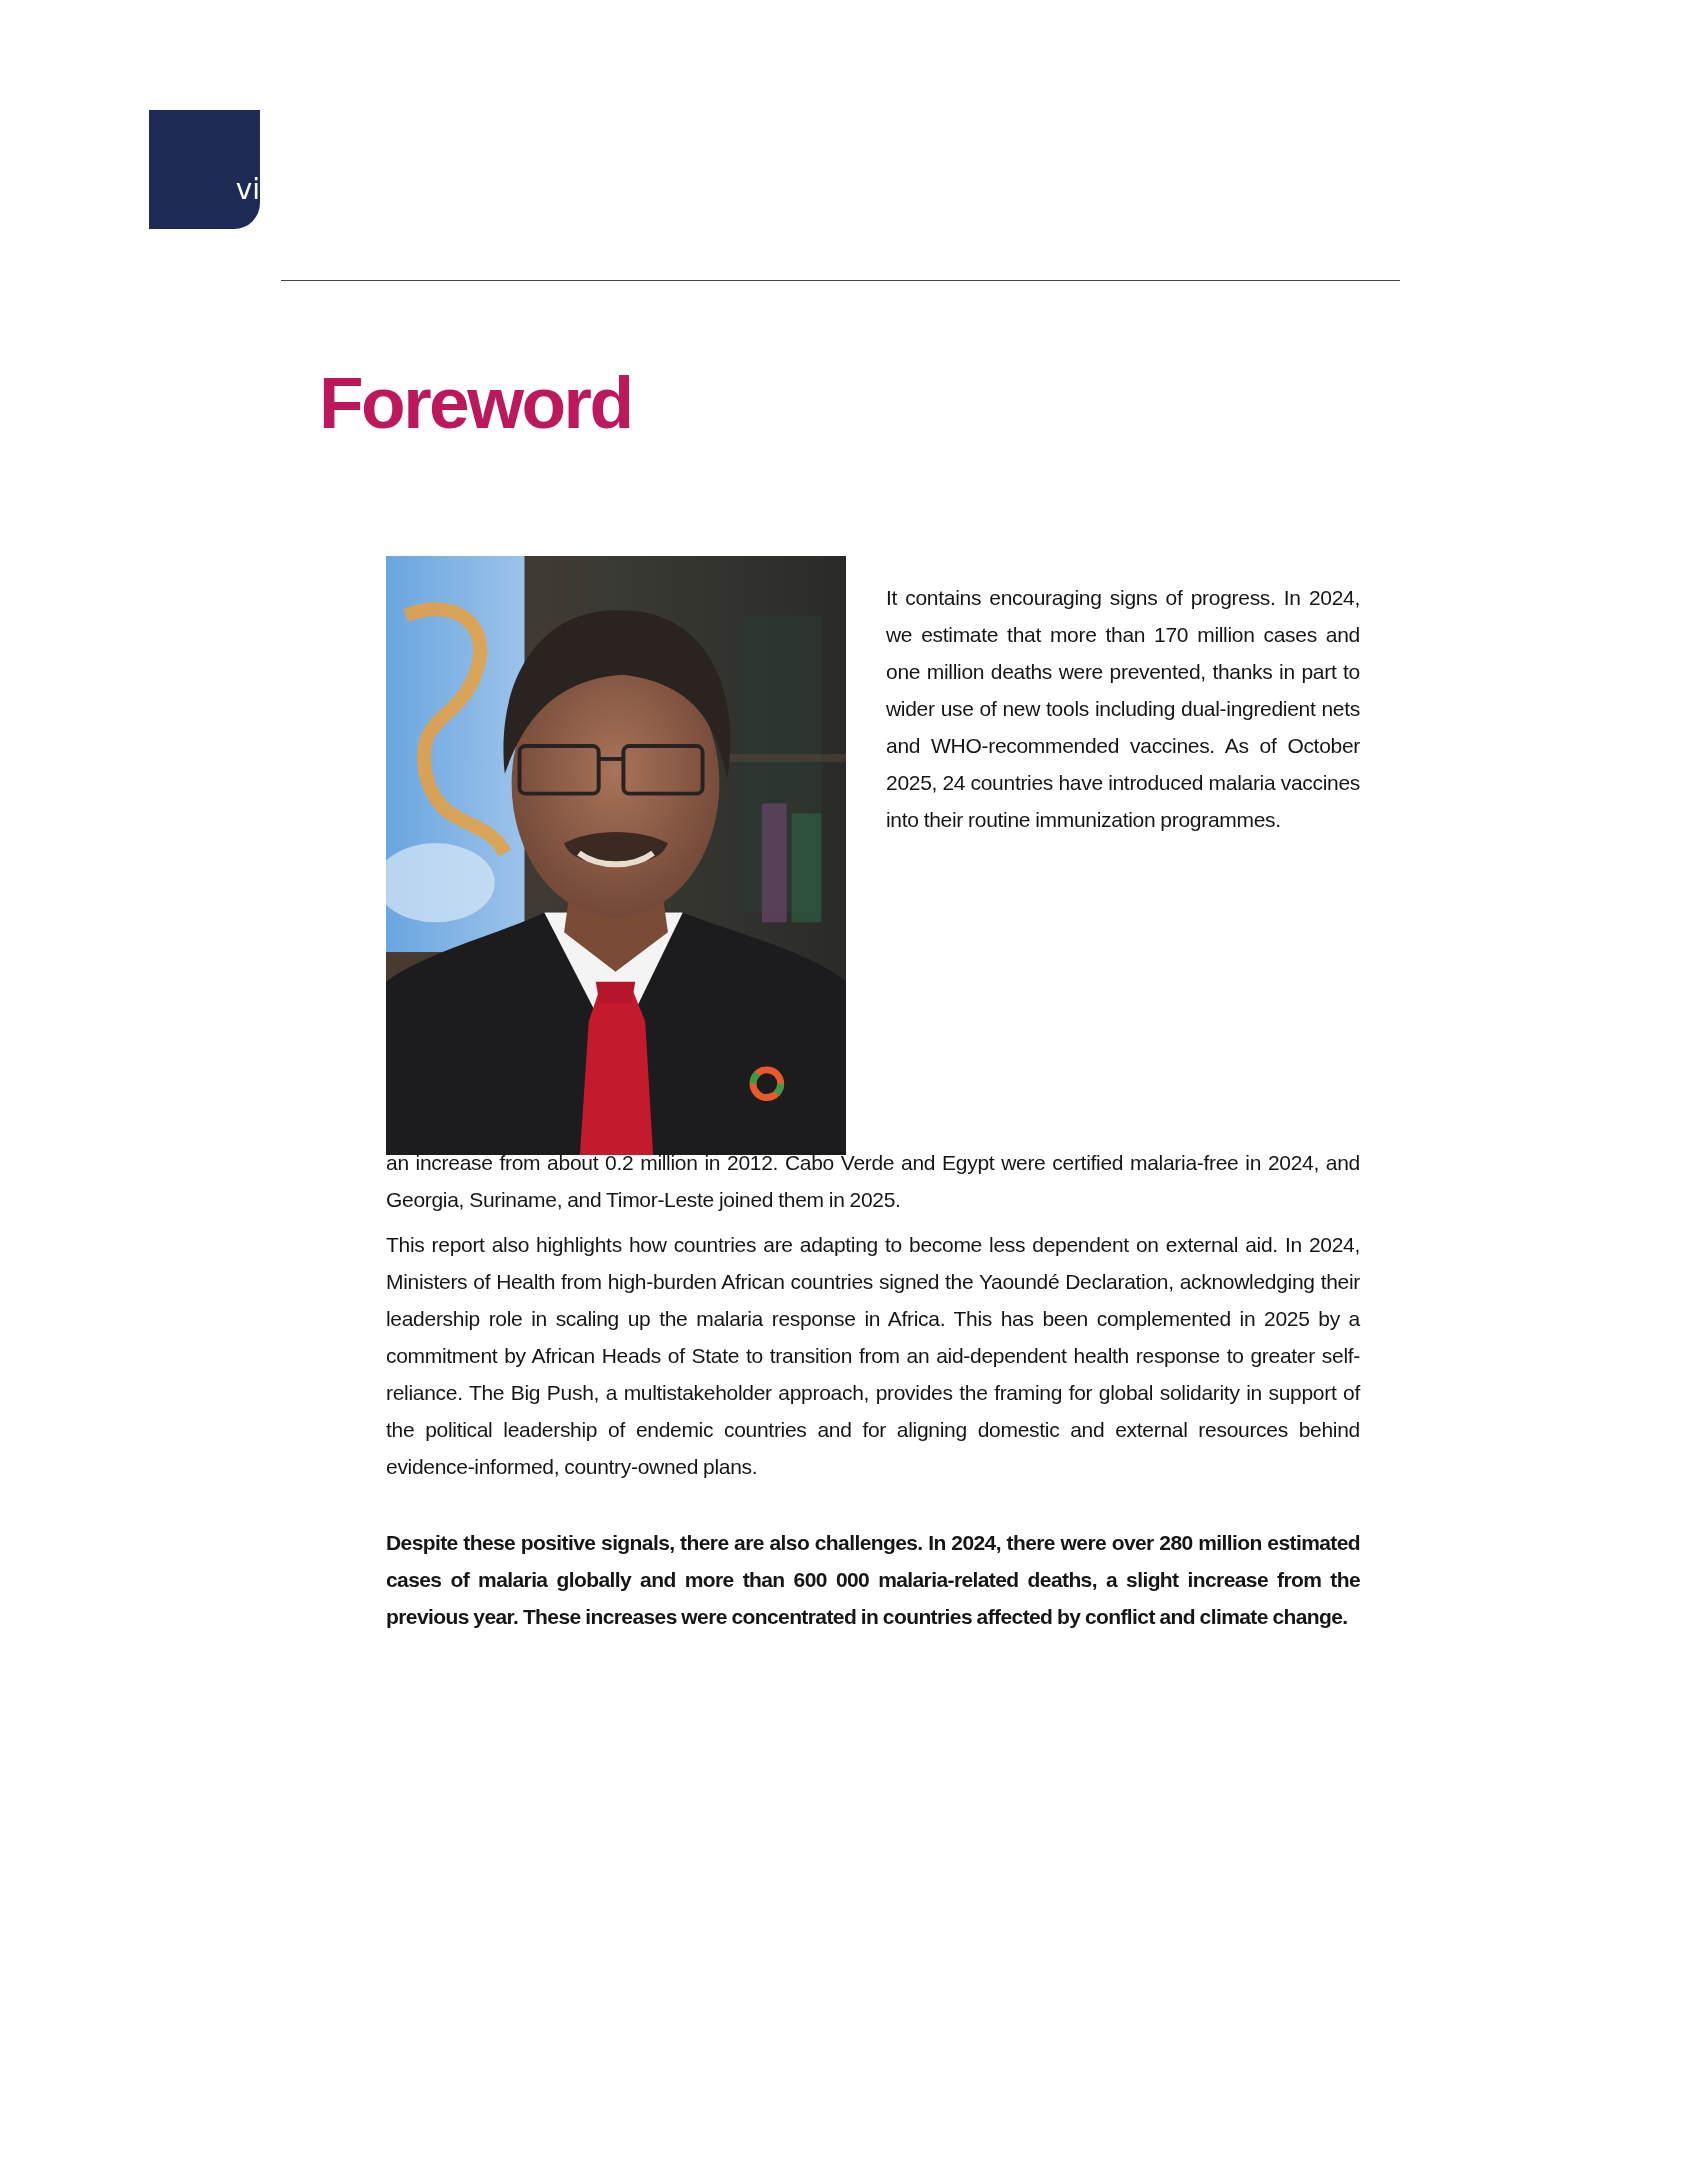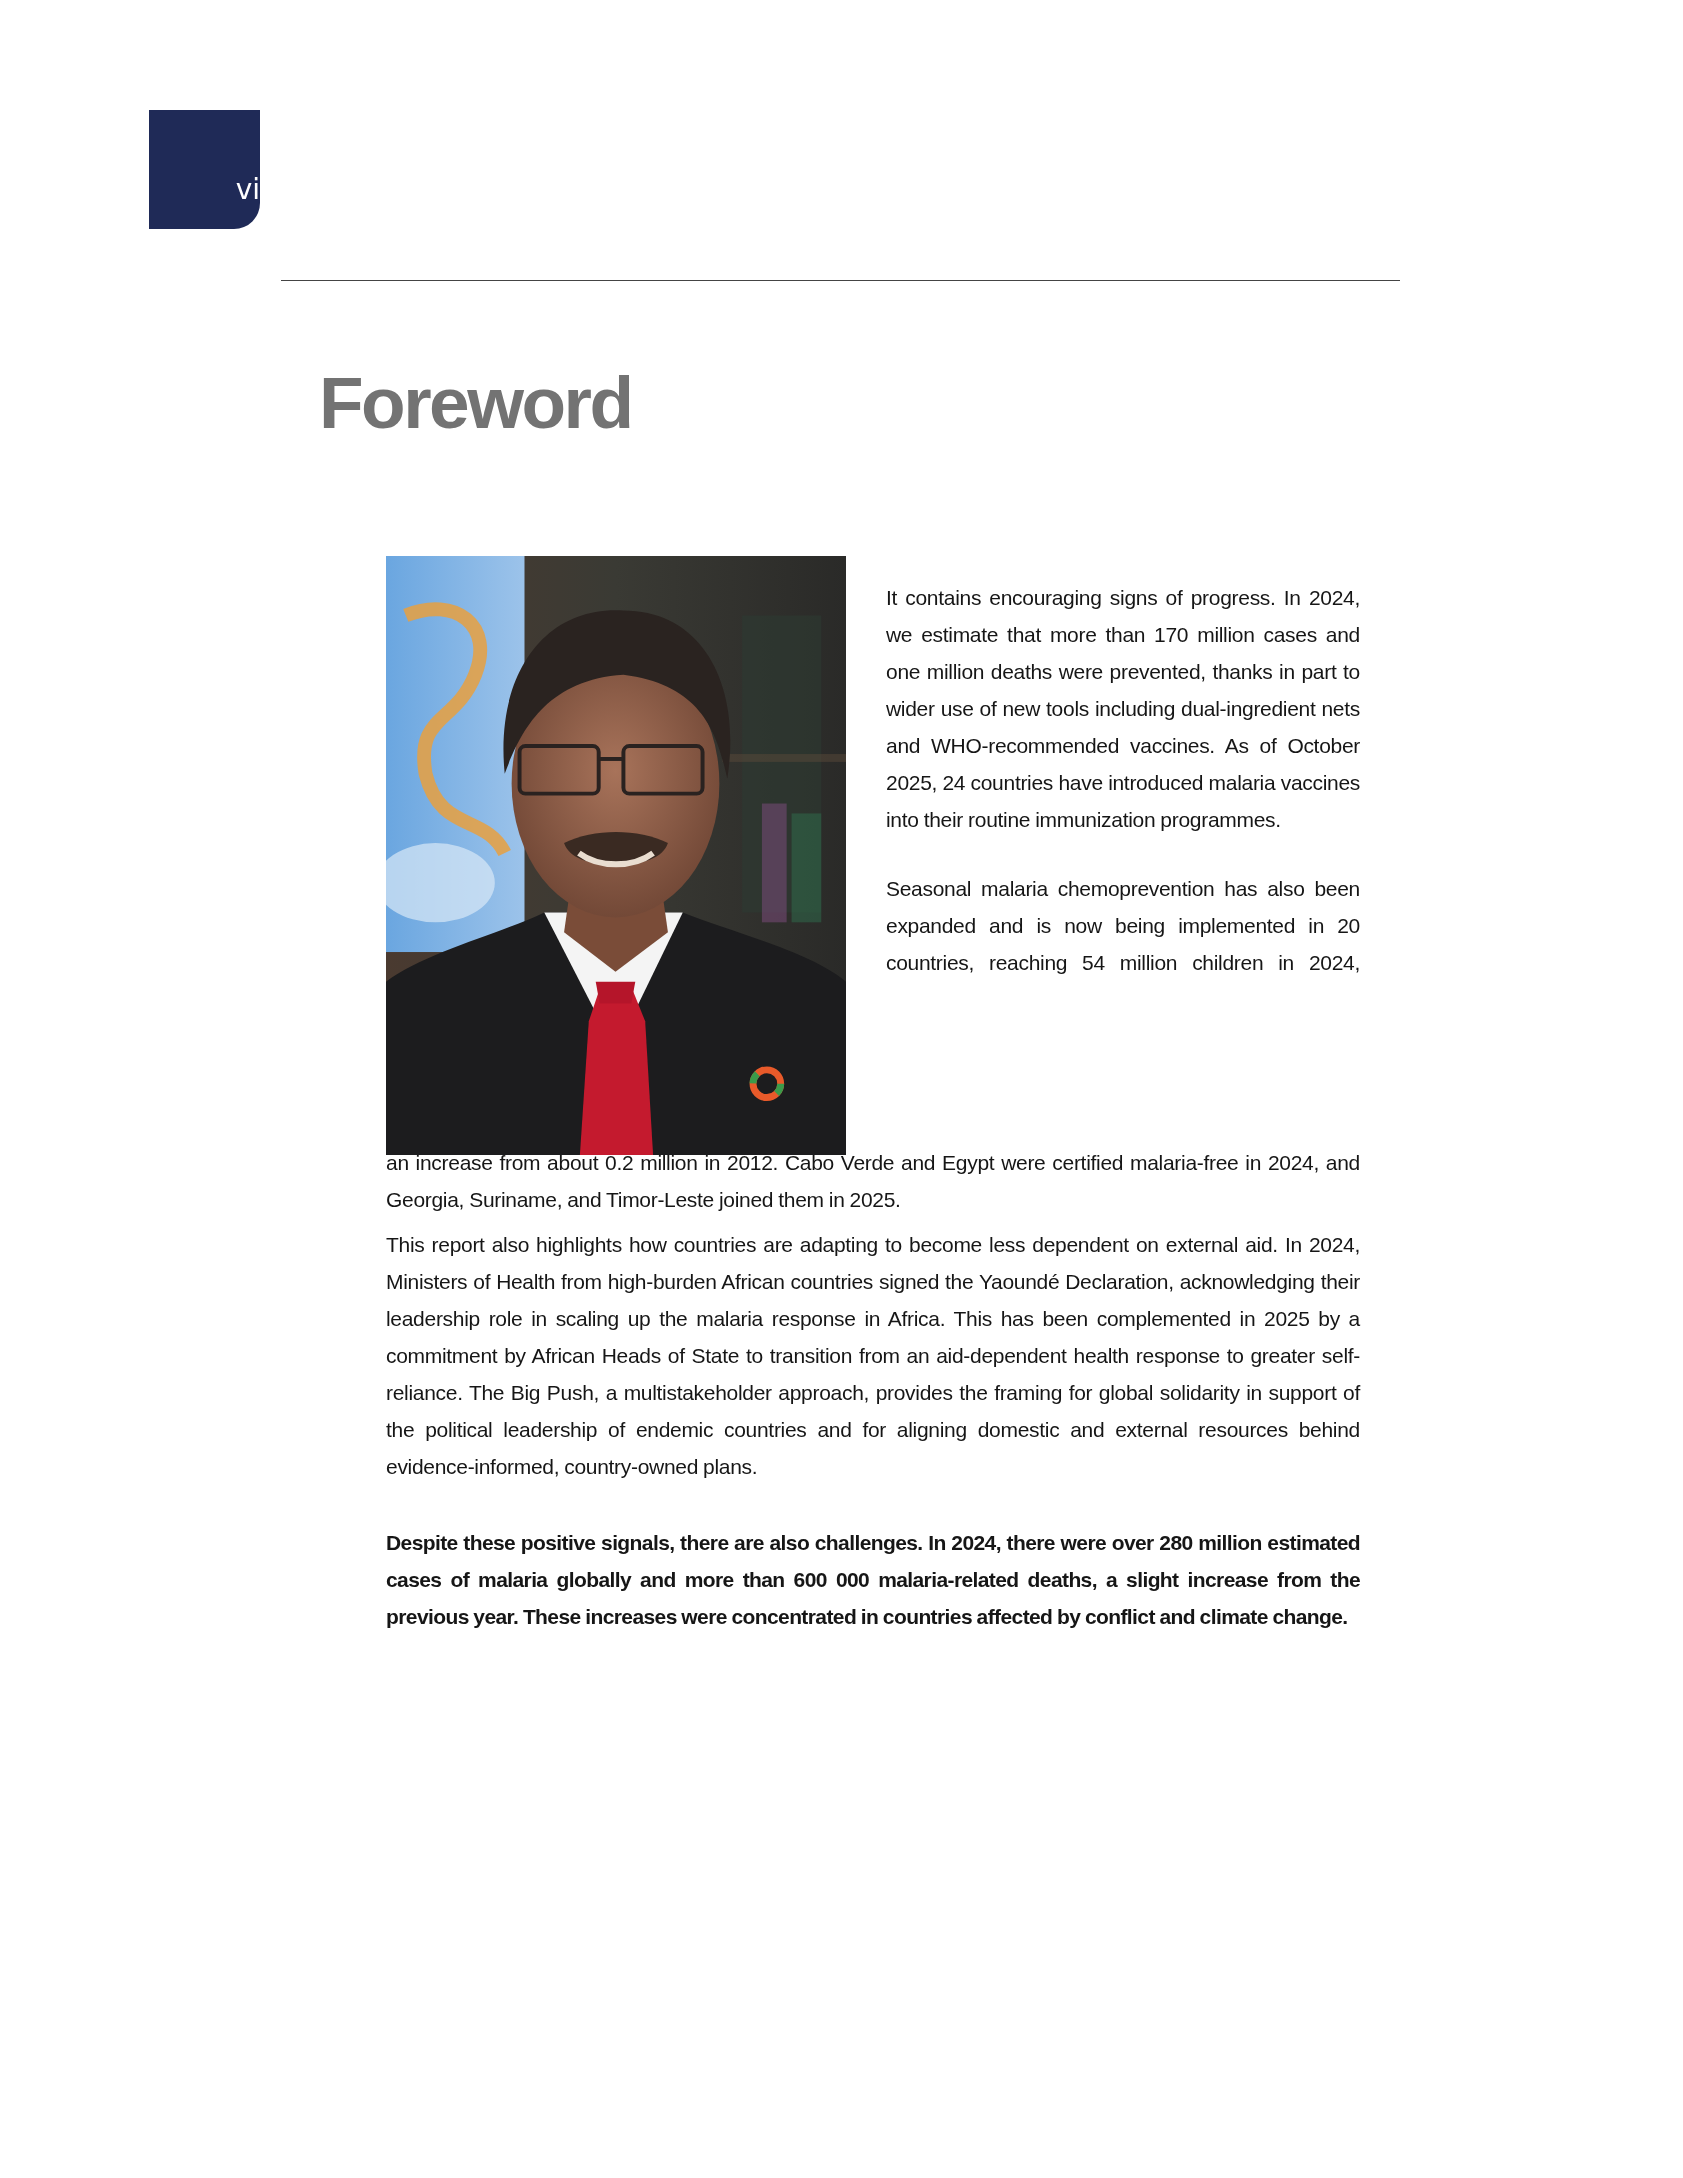--- a/index.html
+++ b/index.html
@@ -13,21 +13,21 @@
   .page-tab .num {
     position: absolute; left: 0; right: 0; top: 63px; text-align: right;
     color: #ffffff; font-size: 28px; font-family: "DejaVu Sans", sans-serif;
   }
   .rule {
     position: absolute; left: 281px; top: 280px; width: 1119px; height: 0;
     border-top: 1.5px solid #444;
   }
   .title {
     position: absolute; left: 319px; top: 358px;
-    color: #737373; font-family: "Liberation Sans", sans-serif; font-weight: 700;
+    color: #be185d; font-family: "Liberation Sans", sans-serif; font-weight: 700;
     font-size: 73px; letter-spacing: -2.5px; line-height: 89px;
   }
 
   .photo {
     position: absolute; left: 386px; top: 556px; width: 460px; height: 599px;
     overflow: hidden; background: #3a2a22;
   }
   .photo svg { display: block; width: 100%; height: 100%; }
 
   .body-text {
@@ -91,21 +91,20 @@
     <rect x="135" y="192" width="80" height="48" rx="6" fill="none" stroke="#2a2220" stroke-width="4"></rect>
     <rect x="240" y="192" width="80" height="48" rx="6" fill="none" stroke="#2a2220" stroke-width="4"></rect>
     <line x1="215" y1="205" x2="240" y2="205" stroke="#2a2220" stroke-width="4"></line>
     <path d="M180 290 C210 275 255 275 285 290 C280 305 260 312 232 312 C205 312 185 305 180 290 Z" fill="#3a2a22"></path>
     <path d="M195 300 C215 315 250 315 270 300" stroke="#e9ddd0" stroke-width="6" fill="none"></path>
   </svg>
 </div>
 
 <div class="col-right body-text">
   <p class="tight">It contains encouraging signs of progress. In 2024, we estimate that more than 170 million cases and one million deaths were prevented, thanks in part to wider use of new tools including dual-ingredient nets and WHO-recommended vaccines. As of October 2025, 24 countries have introduced malaria vaccines into their routine immunization programmes.</p>
-  <p class="tight" style="text-align: justify; text-align-last: justify;">Seasonal malaria chemoprevention has also been expanded and is now being implemented in 20 countries, reaching 54 million children in 2024,</p>
 </div>
 
 <p class="full p3-cont body-text tight">an increase from about 0.2 million in 2012. Cabo Verde and Egypt were certified malaria-free in 2024, and Georgia, Suriname, and Timor-Leste joined them in 2025.</p>
 
 <p class="full p4 body-text tight">This report also highlights how countries are adapting to become less dependent on external aid. In 2024, Ministers of Health from high-burden African countries signed the Yaoundé Declaration, acknowledging their leadership role in scaling up the malaria response in Africa. This has been complemented in 2025 by a commitment by African Heads of State to transition from an aid-dependent health response to greater self-reliance. The Big Push, a multistakeholder approach, provides the framing for global solidarity in support of the political leadership of endemic countries and for aligning domestic and external resources behind evidence-informed, country-owned plans.</p>
 
 <p class="full p5 body-text tighter">Despite these positive signals, there are also challenges. In 2024, there were over 280 million estimated cases of malaria globally and more than 600 000 malaria-related deaths, a slight increase from the previous year. These increases were concentrated in  countries affected by conflict and climate change.</p>
 
 
 </body></html>

